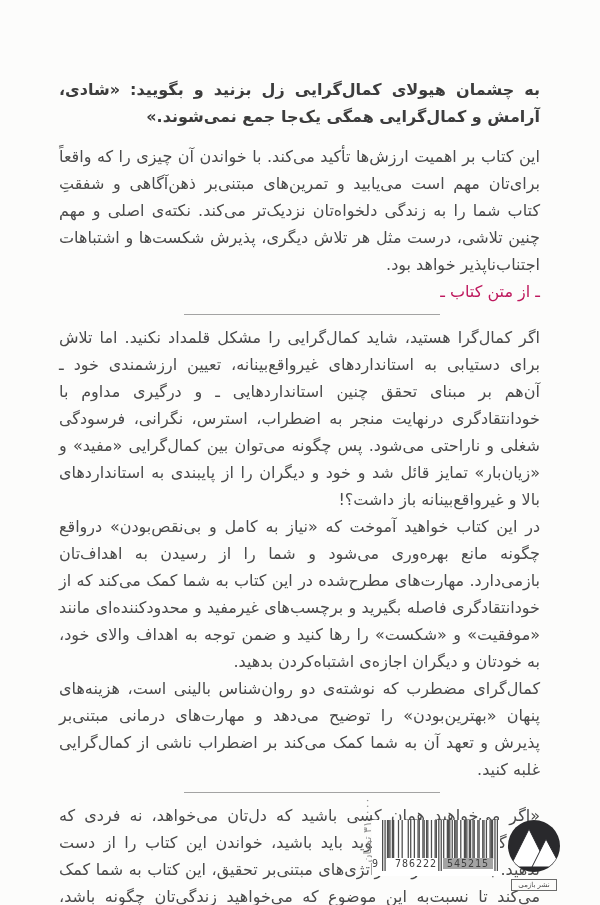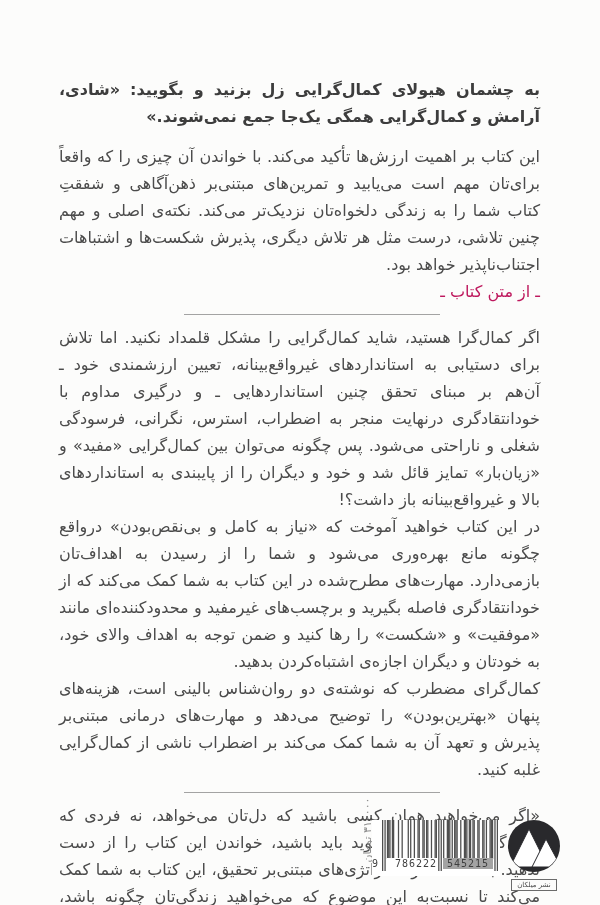--- a/index.html
+++ b/index.html
@@ -184,16 +184,16 @@
         <clipPath id="logo-clip">
             <circle cx="28" cy="26" r="25.5"></circle>
           </clipPath>
       </defs>
       <circle cx="28" cy="26" r="26" fill="#29292c"></circle>
       <g clip-path="url(#logo-clip)">
         <polygon points="4,47 23,9 42,47" fill="#ffffff" stroke="#29292c" stroke-width="1"></polygon>
         <polygon points="26,47 40,19 55,47" fill="#ffffff" stroke="#29292c" stroke-width="1"></polygon>
       </g>
     </svg>
-    <div class="logo-label">نشر میلکان</div>
+    <div class="logo-label">نشر بازمی</div>
   </div>
 
 </div>
 
 </body></html>

